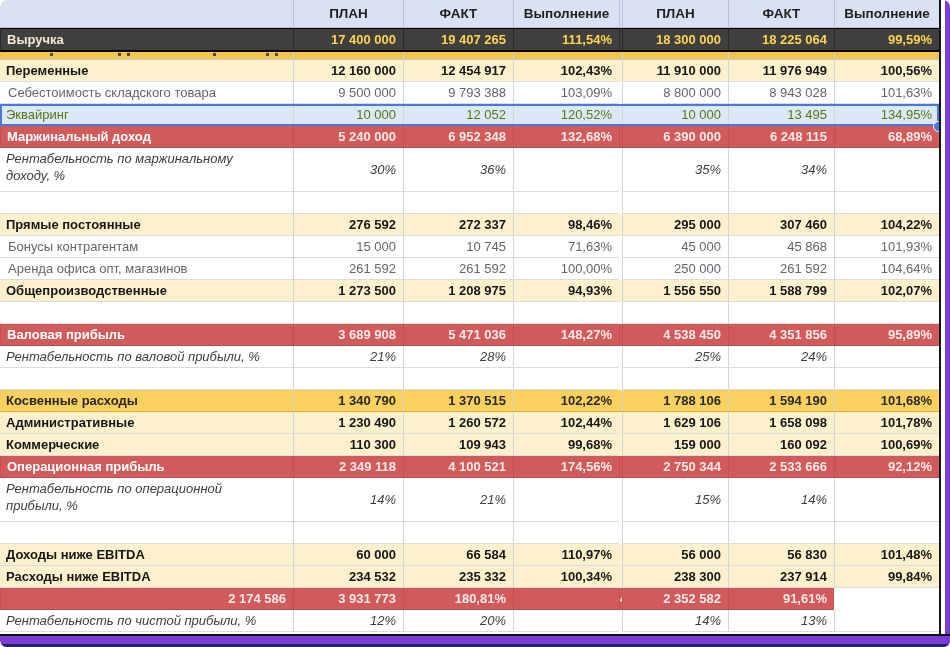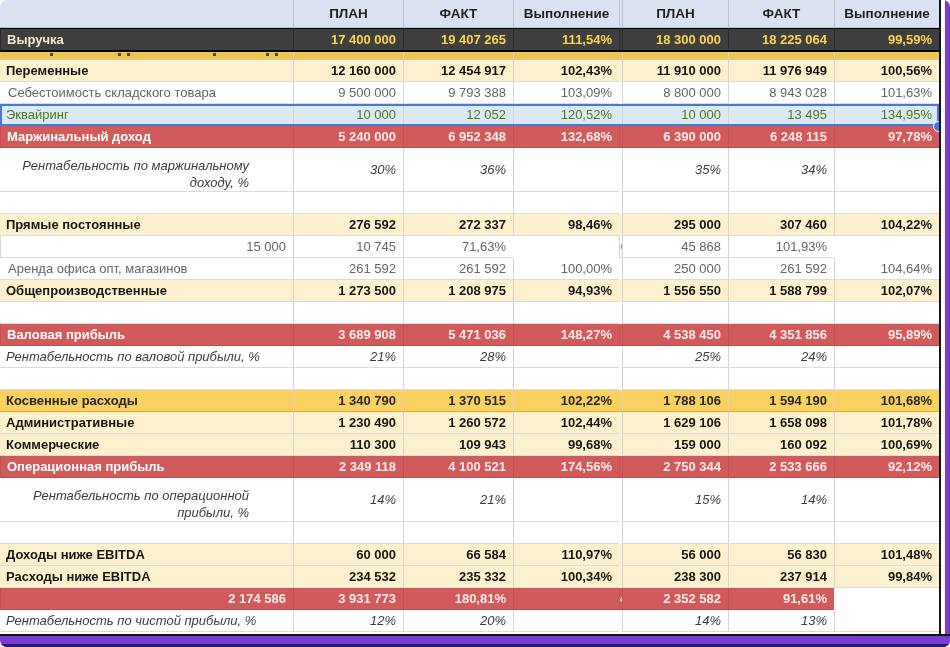--- a/index.html
+++ b/index.html
@@ -39,21 +39,21 @@
   .t-sliver .c{background:#f2c64b;border-bottom:1px solid #c9c9c9;}
   .dot{position:absolute;top:1px;width:3px;height:3px;background:#4a4a3a;}
   
   .t-cream .c{background:#fdf1cd;font-weight:bold;color:#161616;}
   .t-gold .c{background:#fad05e;font-weight:bold;color:#282828;border-bottom:1px solid #d9ae3f;}
   .t-plain .c{background:#fff;color:#66646c;padding-left:8px;}
   .t-red .c{background:#d15b5b;color:#ffffff;font-weight:bold;border-bottom:1px solid #b84f4f;border-left:1px solid #c25252;}
   .t-red .c.num{color:#fdeaea;}
   .t-italic .c,.t-italic2 .c{background:#fff;font-style:italic;color:#3d3d3d;}
   .t-italic2{height:44px;}
-  .t-italic2 .c.label{white-space:normal;line-height:1.3;padding-right:44px;align-items:flex-start;padding-top:10px;text-align:right;}
+  .t-italic2 .c.label{white-space:normal;line-height:1.3;padding-right:44px;align-items:flex-start;padding-top:3px;}
   .t-empty .c{background:#fff;}
   .t-selected .c{background:#dde8f7;color:#4d7c0f;}
   .row:not(.t-header):not(.t-dark):not(.t-sliver):not(.t-italic2){height:22px;}
   
   .sel-outline{position:absolute;inset:0;border:2px solid #4678dd;pointer-events:none;z-index:5;}
   .sel-dot{position:absolute;right:-5px;bottom:-6px;width:11px;height:11px;border-radius:50%;
     background:#4678dd;border:1px solid #fff;z-index:6;}
   
   .right-strip{position:absolute;top:0;right:0;width:5px;height:647px;background:#7d3bd6;}
   .bottom-strip{position:absolute;left:0;bottom:0;width:950px;height:13px;
@@ -140,21 +140,21 @@
           <div class="sel-dot"></div>
         </div>
         <div class="row t-red">
           <div class="c label">Маржинальный доход</div>
           <div class="c num">5 240 000</div>
           <div class="c num">6 952 348</div>
           <div class="c num">132,68%</div>
           <div class="c div-cell"></div>
           <div class="c num">6 390 000</div>
           <div class="c num">6 248 115</div>
-          <div class="c num">97,78%</div>
+          <div class="c num">68,89%</div>
         </div>
         <div class="row t-italic2">
           <div class="c label">Рентабельность по маржинальному доходу, %</div>
           <div class="c num">30%</div>
           <div class="c num">36%</div>
           <div class="c num"></div>
           <div class="c div-cell"></div>
           <div class="c num">35%</div>
           <div class="c num">34%</div>
           <div class="c num"></div>
@@ -173,20 +173,21 @@
           <div class="c label">Прямые постоянные</div>
           <div class="c num">276 592</div>
           <div class="c num">272 337</div>
           <div class="c num">98,46%</div>
           <div class="c div-cell"></div>
           <div class="c num">295 000</div>
           <div class="c num">307 460</div>
           <div class="c num">104,22%</div>
         </div>
         <div class="row t-plain">
+          <div class="c label">Бонусы контрагентам</div>
           <div class="c num">15 000</div>
           <div class="c num">10 745</div>
           <div class="c num">71,63%</div>
           <div class="c div-cell"></div>
           <div class="c num">45 000</div>
           <div class="c num">45 868</div>
           <div class="c num">101,93%</div>
         </div>
         <div class="row t-plain">
           <div class="c label">Аренда офиса опт, магазинов</div>

